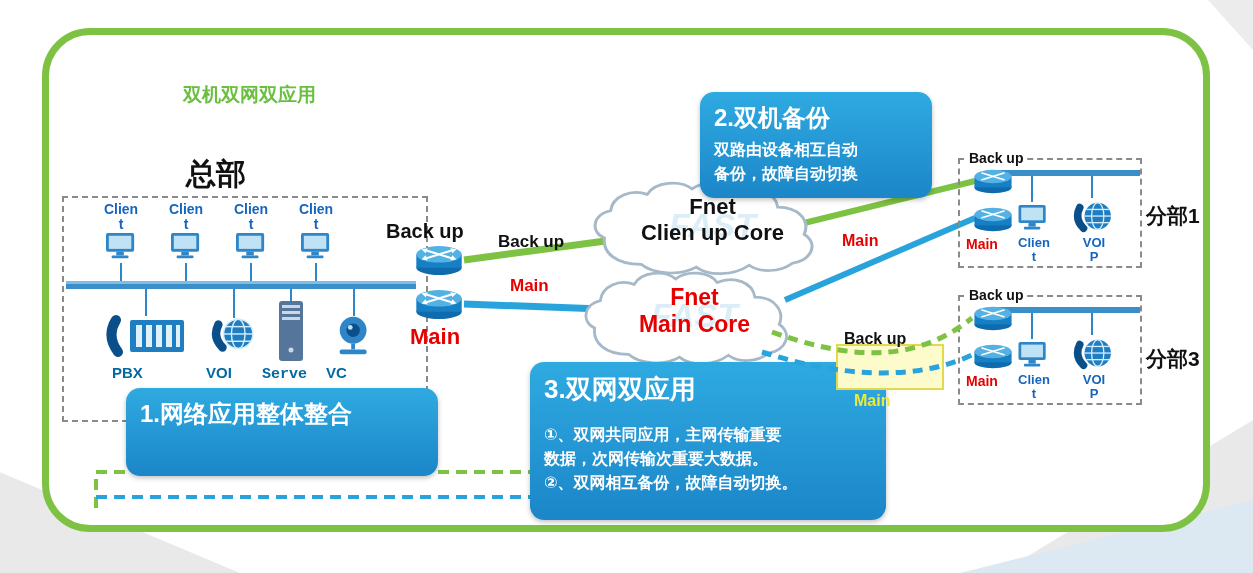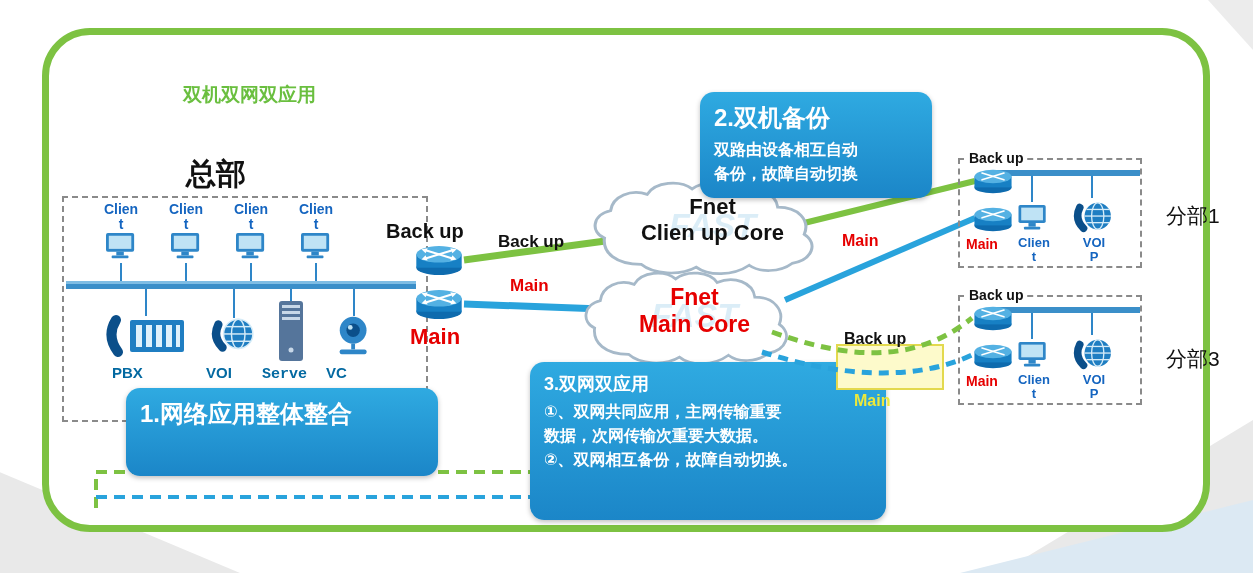--- a/index.html
+++ b/index.html
@@ -33,21 +33,21 @@
   .callout{position:absolute;z-index:4;border-radius:14px;color:#fff;
            background:linear-gradient(180deg,#2FAAE1 0%,#1B86C8 100%);
            box-shadow:0 2px 5px rgba(0,0,0,.25);padding:10px 14px;box-sizing:border-box;}
   .callout-title{font-weight:800;}
   .callout-body{font-weight:700;white-space:pre-line;line-height:1.5;}
   .branch-box{width:184px;height:110px;}
   .branch-box .inner{position:absolute;font-weight:800;}
   .b-bk{left:6px;top:-10px;font-size:14px;color:#111;background:#fff;padding:0 3px;}
   .b-mn{left:6px;top:76px;font-size:14px;color:#E60000;}
   .b-lbl{width:44px;text-align:center;font-size:13px;line-height:14px;color:#1565C0;font-weight:600;}
-  .branch-name{font-size:21px;font-weight:400;color:#111;margin-left:20px;}
+  .branch-name{font-size:21px;font-weight:700;color:#111;}
   .yellow-box{position:absolute;left:836px;top:344px;width:108px;height:46px;z-index:5;
               background:#FDFACB;border:2px solid #E3D94E;box-sizing:border-box;}
   .over-label{position:absolute;z-index:7;font-weight:800;font-size:16px;}
   .icon-abs{position:absolute;z-index:3;line-height:0;}
 </style>
 </head>
 <body>
 
 <div class="canvas">
 
@@ -362,22 +362,22 @@
 
   <div class="callout" style="left:126px;top:388px;width:312px;height:88px;">
     <div class="callout-title" style="font-size:24px;">1.网络应用整体整合</div>
   </div>
   <div class="callout" style="left:700px;top:92px;width:232px;height:106px;">
     <div class="callout-title" style="font-size:24px;">2.双机备份</div>
     <div class="callout-body" style="font-size:16px;margin-top:4px;">双路由设备相互自动
 备份，故障自动切换</div>
   </div>
   <div class="callout" style="left:530px;top:362px;width:356px;height:158px;">
-    <div class="callout-title" style="font-size:18px;">3.双网双应用</div>
-    <div class="callout-body" style="font-size:16px;margin-top:4px;">①、双网共同应用，主网传输重要
+    <div class="callout-title" style="font-size:26px;">3.双网双应用</div>
+    <div class="callout-body" style="font-size:16px;margin-top:16px;">①、双网共同应用，主网传输重要
 数据，次网传输次重要大数据。
 ②、双网相互备份，故障自动切换。</div>
   </div>
 
   <div class="yellow-box"></div>
   <svg class="over" width="1253" height="573">
     <path d="M772 332 C840 356 910 368 972 318" fill="none" stroke="#7DC242" stroke-width="5" stroke-dasharray="10 7"></path>
     <path d="M762 352 C830 374 910 384 972 355" fill="none" stroke="#29A3DC" stroke-width="5" stroke-dasharray="10 7"></path>
   </svg>
   <div class="over-label" style="left:844px;top:330px;color:#111;">Back up</div>

